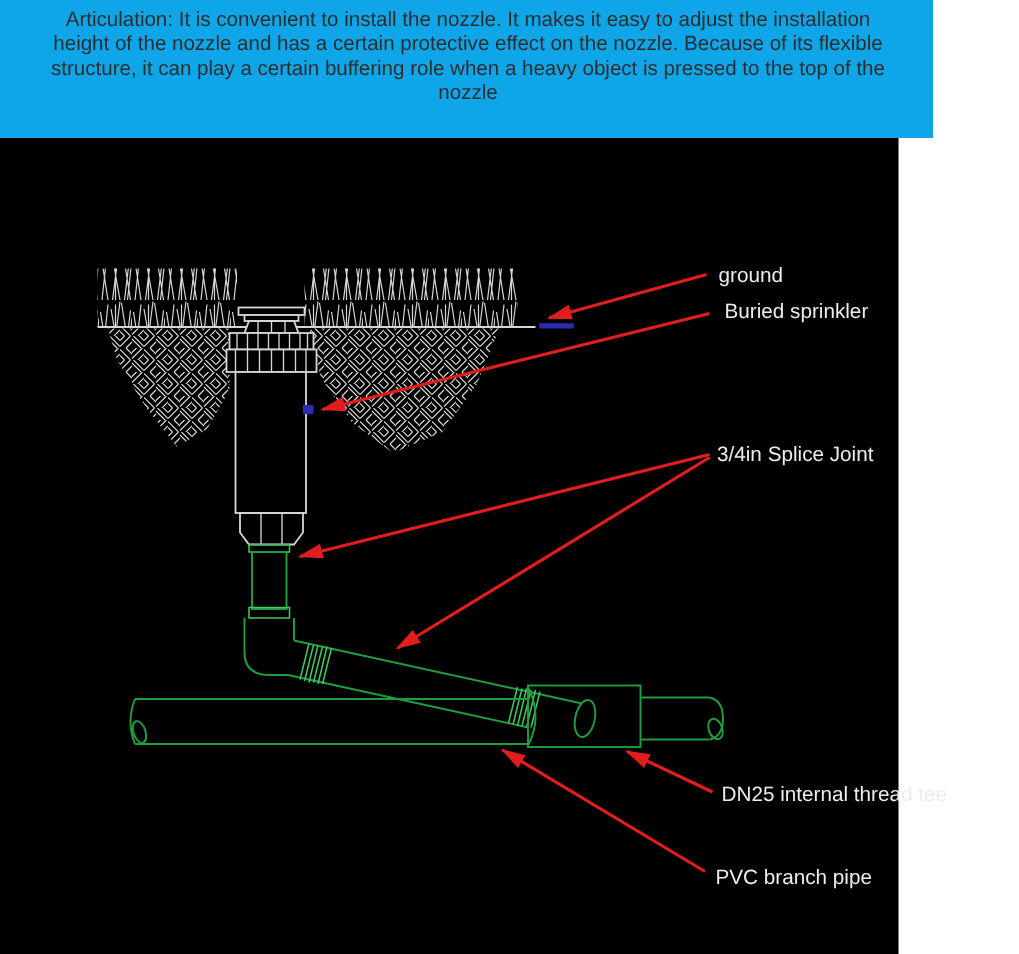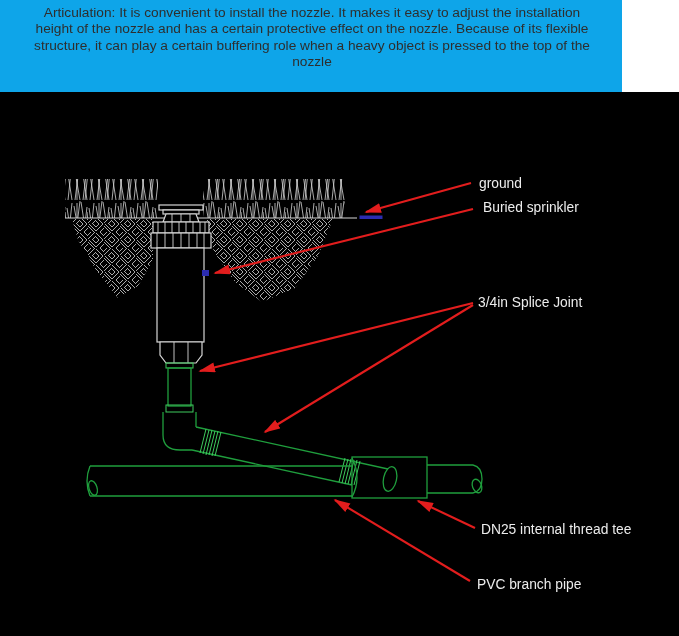--- a/index.html
+++ b/index.html
@@ -1,21 +1,21 @@
 <!DOCTYPE html>
 <html style="--background: #000000; --line: #d6d6d6; --pipe-green: #1f9e3d; --thread-green: #3ecb5e; --arrow-red: #e21d1d; --marker-blue: #2b2cb0; --label-text: #ececec;"><head>
 <meta charset="utf-8">
 <style>
   html,body{margin:0;padding:0;background:#fff;}
   .page{position:relative;width:679px;height:636px;background:#ffffff;overflow:hidden;
         font-family:"Liberation Sans", sans-serif;}
   .header{position:absolute;left:0;top:0;width:622px;height:92px;background:#0ea5e9;text-align:center;}
   .header p{margin:0;padding:5px 16px 0 18px;font-size:13.7px;line-height:16.4px;
         color:#2e2e2e;white-space:pre-line;}
-  .canvas{position:absolute;left:0;top:92px;width:679px;height:544px;background:var(--background,#000);}
+  .canvas{position:absolute;left:0;top:92px;width:599px;height:544px;background:var(--background,#000);}
   svg{display:block;}
   
   .w  {stroke:var(--line,#d6d6d6);fill:none;stroke-width:1.2;}
   .wf {stroke:var(--line,#d6d6d6);fill:#000;stroke-width:1.2;}
   .thin{stroke:var(--line,#d6d6d6);fill:none;stroke-width:0.9;}
   
   .g  {stroke:var(--pipe-green,#1f9e3d);fill:none;stroke-width:1.3;}
   .gb {stroke:var(--thread-green,#3ecb5e);fill:none;stroke-width:1;}
   
   .r  {stroke:var(--arrow-red,#e21d1d);fill:none;stroke-width:2.1;}

